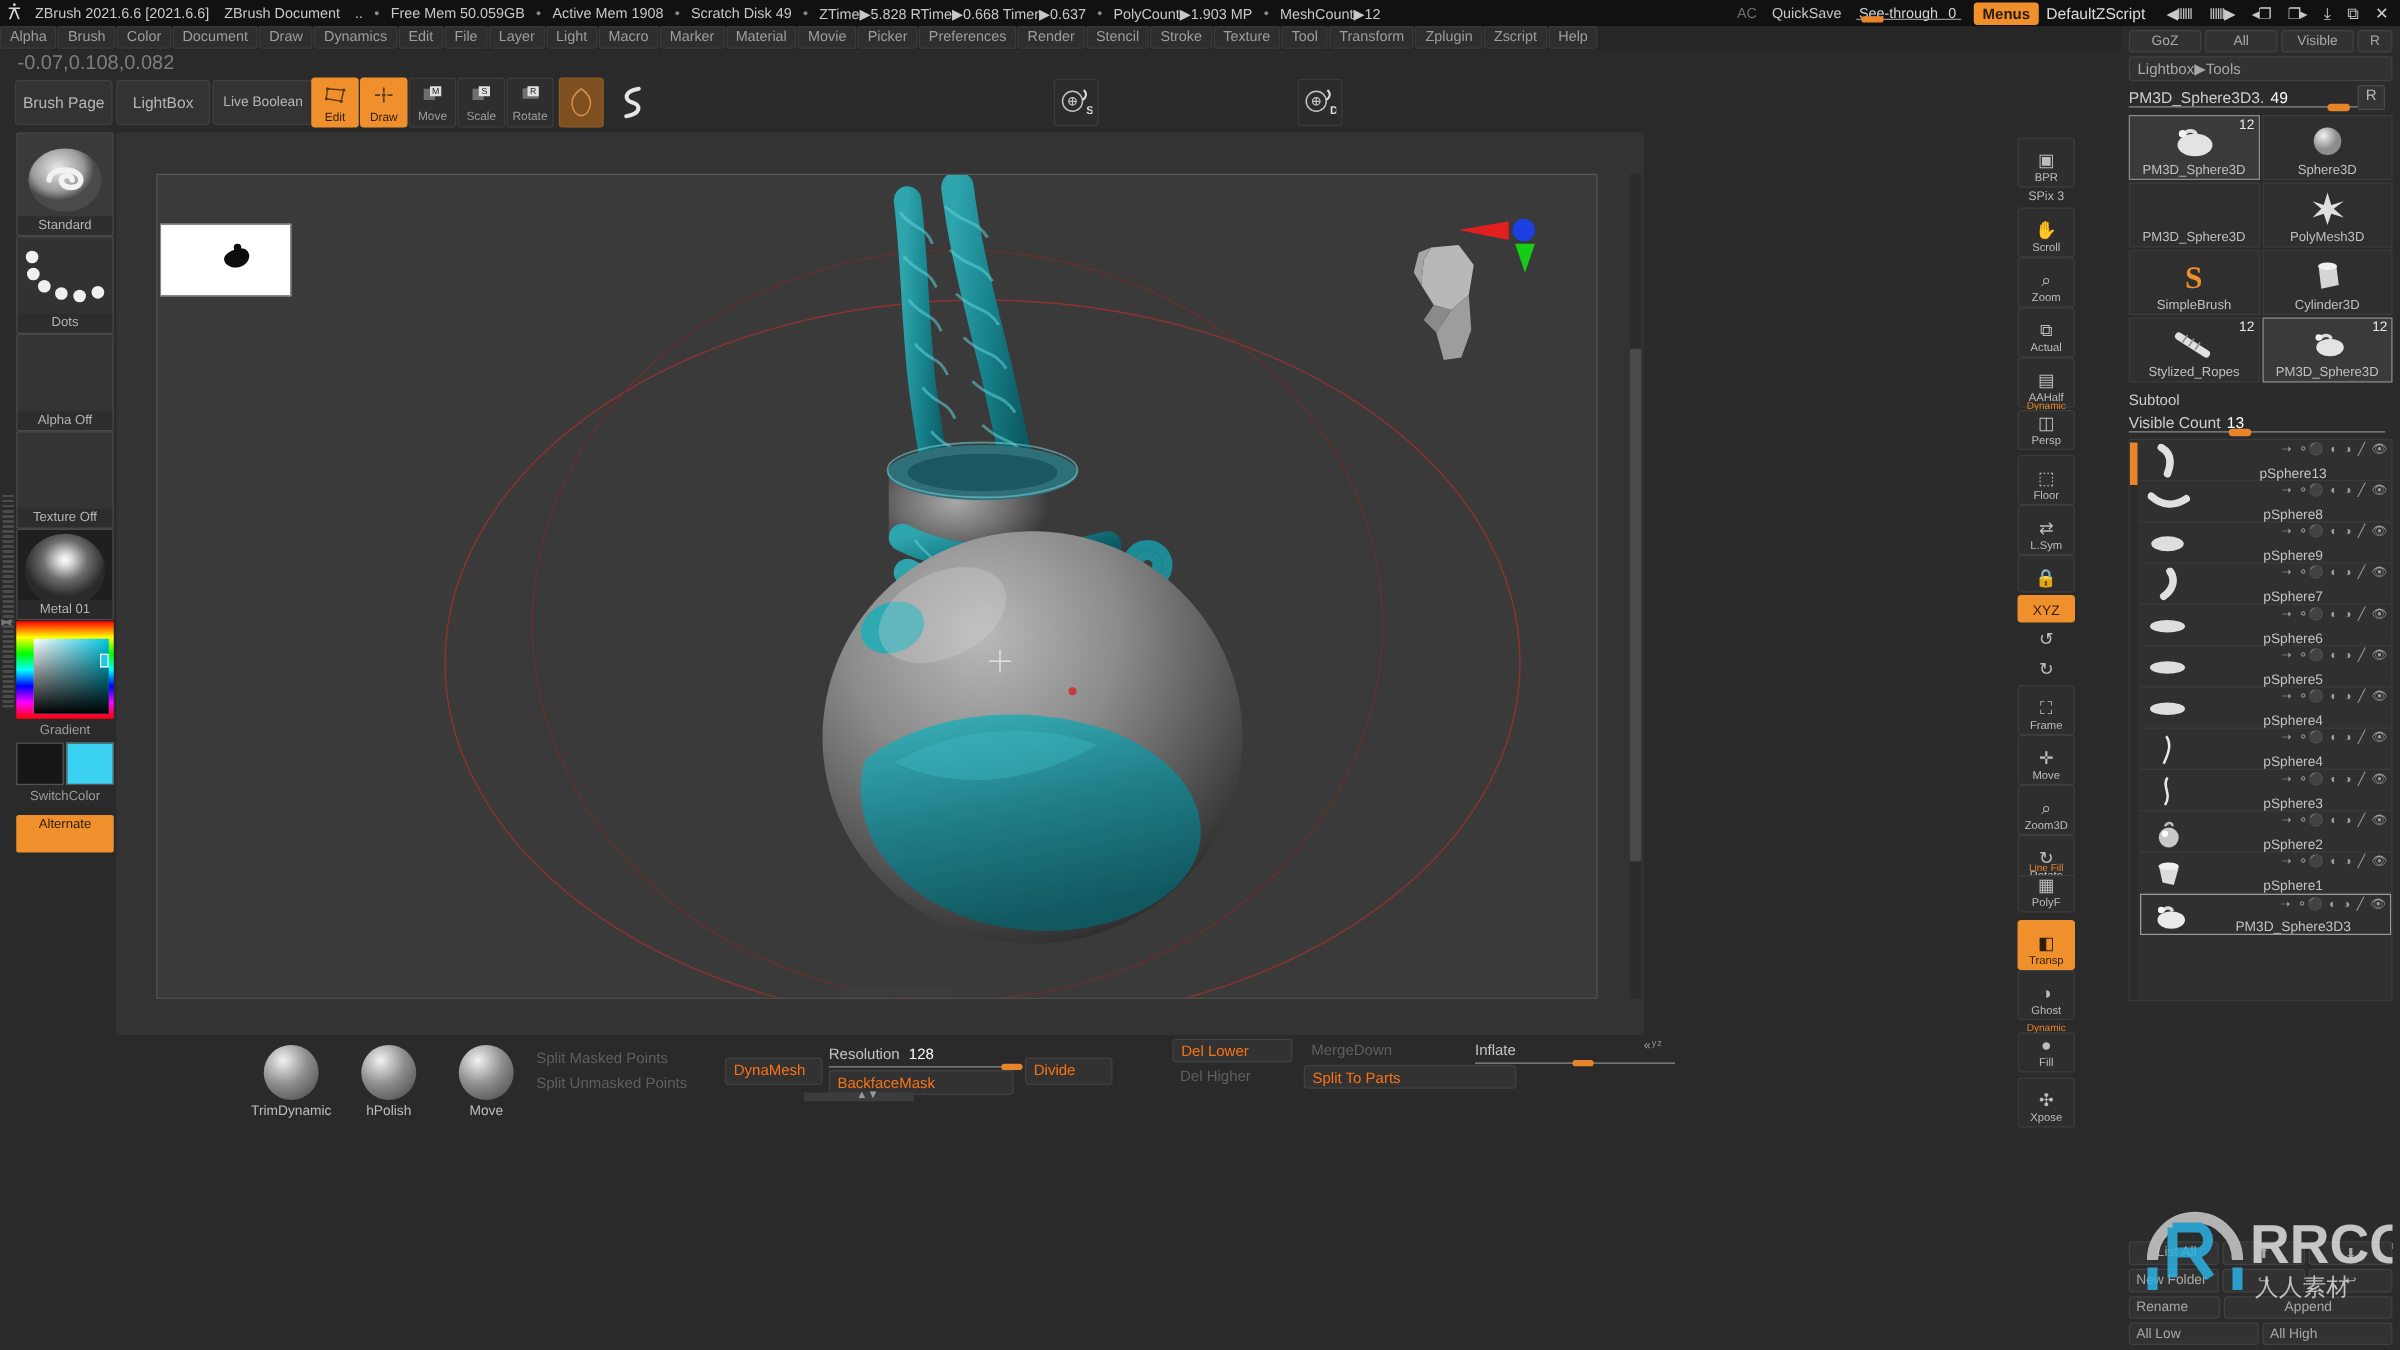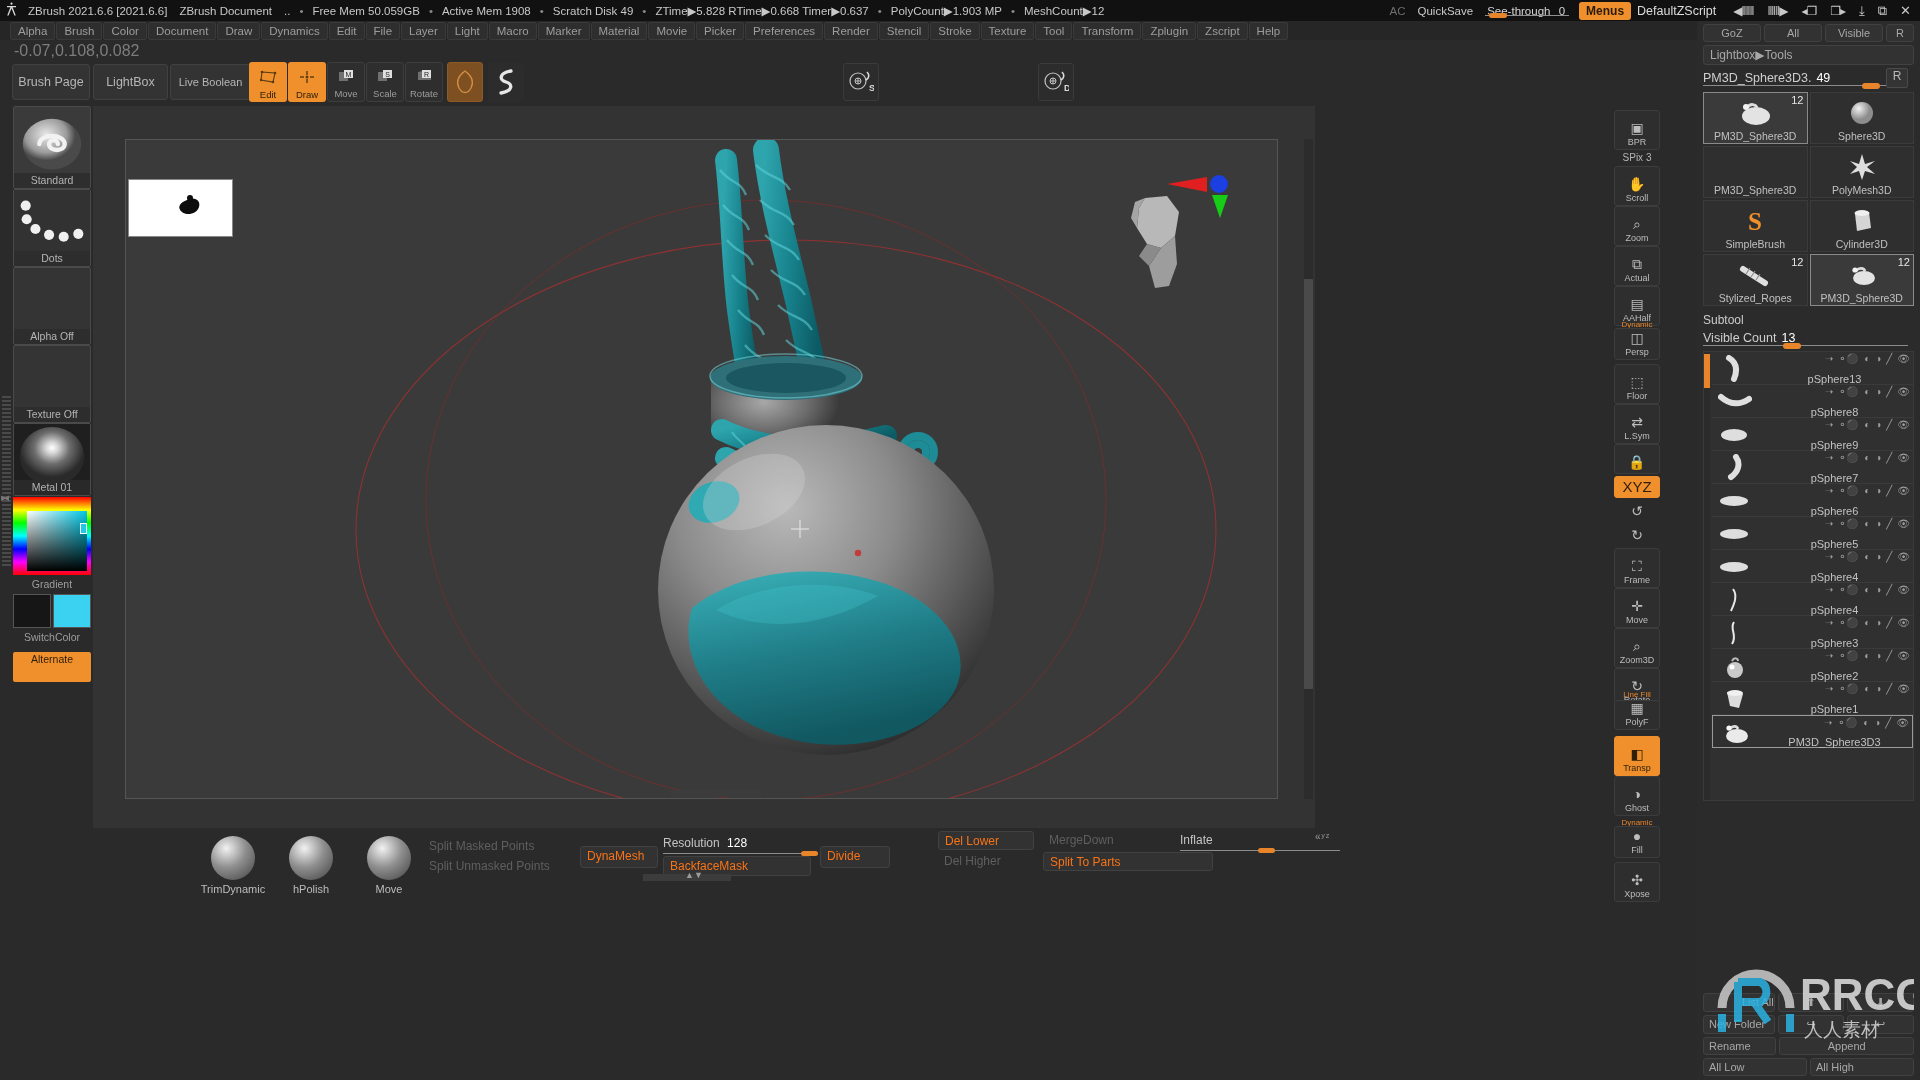--- a/index.html
+++ b/index.html
@@ -32,21 +32,21 @@
     background:#f0902c; color:#2a1a08; font-size:12px; font-weight:bold;
     padding:2px 7px; border-radius:3px; margin:0 6px;
   }
   .zscript{ color:#dcdcdc; font-size:12.5px; padding-right:10px; }
   .wbtn{ color:#c9c9c9; font-size:12px; padding:0 7px; letter-spacing:-1px; }
   .wbtn.sm{ font-size:13px; }
 
   
   .menubar{
     position:absolute; left:0; top:21px; width:1920px; height:19px;
-    background:#262626; display:flex; align-items:center; padding-left:10px;
+    background:#262626; display:flex; align-items:flex-start; 
   }
   .menu-item{
     font-size:11.5px; color:#9d9d9d; padding:2px 7px; margin-right:1px;
     border:1px solid #3a3a3a; border-radius:2px; background:#2e2e2e;
   }
   .coords{
     position:absolute; left:14px; top:42px; font-size:16px; color:#7d7d7d;
   }
 
   
@@ -669,21 +669,21 @@
       <span>Floor</span>
     </div>
     <div class="ricon" style="top:276px;">
       <span class="g">⇄</span>
       <span>L.Sym</span>
     </div>
     <div class="ricon" style="top:316px; height:30px;">
       <span class="g">🔒</span>
     </div>
     <div class="ricon on" style="top:348px; height:22px;">
-      <span style="font-size:15px;">XYZ</span>
+      <span style="font-size:11px;">XYZ</span>
     </div>
     <div class="ricon" style="top:372px; height:22px; background:transparent; border:none;">
       <span class="g">↺</span>
     </div>
     <div class="ricon" style="top:396px; height:22px; background:transparent; border:none;">
       <span class="g">↻</span>
     </div>
     <div class="ricon" style="top:420px;">
       <span class="g">⛶</span>
       <span>Frame</span>
@@ -1031,21 +1031,21 @@
             <span>◑</span>
             <span>╱</span>
             <span>👁</span>
           </span>
         <span class="st-name">PM3D_Sphere3D3</span>
       </div>
     </div>
 
     <div class="bottomrows">
       <div class="rrow">
-        <div class="rbtn" style="text-align:right; padding-left:5px;">List All</div>
+        <div class="rbtn" style="text-align:center; padding-left:5px;">List All</div>
         <div class="rbtn">⬆</div>
         <div class="rbtn">⬇</div>
       </div>
       <div class="rrow">
         <div class="rbtn" style="text-align:left; padding-left:5px;">New Folder</div>
         <div class="rbtn">↪</div>
         <div class="rbtn">↩</div>
       </div>
       <div class="rrow">
         <div class="rbtn" style="text-align:left; padding-left:5px;">Rename</div>

